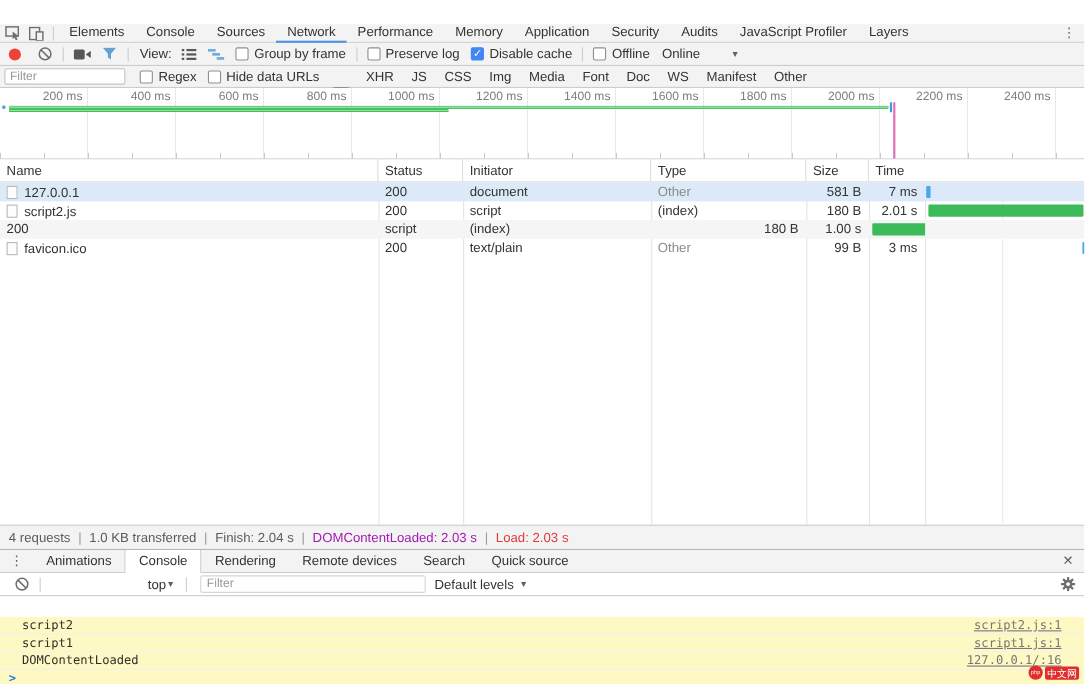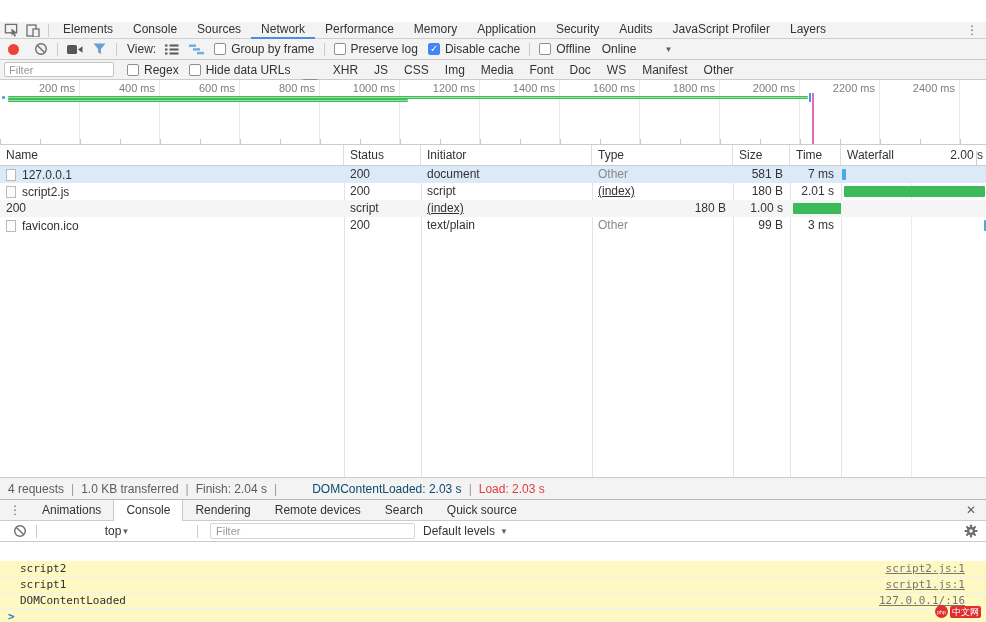--- a/index.html
+++ b/index.html
@@ -72,46 +72,46 @@
 .grid-line.wf { background:#ececec; }
 .net-row { position:relative; display:grid; grid-template-columns:344px 77px 171px 141px 57px 51px 145px;
   height:17px; line-height:16px; }
 .net-row.sel { background:#dbe9f9; }
 .net-row.stripe { background:#f5f5f5; }
 .cell { padding-left:6px; overflow:hidden; white-space:nowrap; color:#333; }
 .cell.name { display:flex; align-items:center; gap:6px; }
 .file-ic { width:10px; height:12px; border:1px solid #b9b9b9; background:#fdfdfd; flex:none; }
 .cell.num { text-align:right; padding-right:7px; padding-left:0; }
 .init-other { color:#8a8a8a; }
-.init-link { color:#333; text-decoration:underline; }
+.init-link { color:#333; }
 .cell.wf { position:relative; padding:0; overflow:hidden; }
 .wf-bar { position:absolute; top:3px; height:11px; border-radius:1px; }
 .wf-bar.green { background:#3dba5a; }
 .wf-bar.blue { background:#4aa7e8; }
 .wf-tip { position:absolute; right:0; top:0; width:3px; height:100%; background:#a2d4f3; }
 
 
 .summary { position:absolute; top:477px; left:0; width:100%; height:22px; background:#f3f3f3;
   border-top:1px solid #ccc; display:flex; align-items:center; padding-left:8px; color:#5c5c5c; }
 .summary .sep { margin:0 7px; color:#9a9a9a; }
-.summary .dcl { color:#0c4a6e;margin-left:28px; }
+.summary .dcl { color:#a21caf; }
 .summary .load { color:#e23b3b; }
 
 
 .drawertabs { position:absolute; top:499px; left:0; width:100%; height:22px; background:#f3f3f3;
   border-top:1px solid #b6b6b6; border-bottom:1px solid #ccc; display:flex; align-items:stretch; }
 .d-kebab { padding:0 9px; color:#5f5f5f; line-height:20px; }
 .drawer-tab { padding:0 12px; line-height:20px; color:#333; }
 .drawer-tab.active { background:#fff; border-left:1px solid #ccc; border-right:1px solid #ccc; margin-bottom:-1px; }
 .close-x { margin-left:auto; padding:0 10px; line-height:20px; color:#5f5f5f; font-size:12px; }
 
 
 .constoolbar { position:absolute; top:521px; left:0; width:100%; height:21px; background:#fff;
   border-bottom:1px solid #ccc; display:flex; align-items:center; padding:0 8px; }
-.ctx-dd { display:flex; align-items:center; width:112px; justify-content:center; margin:0 20px; color:#333; }
+.ctx-dd { display:flex; align-items:center; width:112px; justify-content:flex-end; margin:0 6px; color:#333; }
 .cfilter { width:205px; height:16px; border:1px solid #d6d6d6; border-radius:2px; font-size:11px; padding:0 5px;
   margin:0 8px; font-family:"Liberation Sans",sans-serif; }
 .cfilter::placeholder { color:#999; }
 .levels { display:flex; align-items:center; gap:5px; color:#333; }
 .gear { margin-left:auto; display:flex; align-items:center; }
 
 
 .consolearea { position:absolute; top:561px; left:0; width:100%; height:80px; background:#fef9c3; }
 .cmsg { position:relative; height:16px; line-height:15px; padding-left:20px; border-bottom:1px solid #f0f0f0;
   font-family:"DejaVu Sans Mono", monospace; font-size:11px; color:#303030; }
@@ -275,25 +275,20 @@
     <div class="ov-ticks"></div>
   </div>
 
   <div class="net-header">
     <div class="hc">Name</div>
     <div class="hc">Status</div>
     <div class="hc">Initiator</div>
     <div class="hc">Type</div>
     <div class="hc">Size</div>
     <div class="hc">Time</div>
-    <div class="hc">
-      <span>Waterfall</span>
-      <span class="wf-scale-tick"></span>
-      <span class="wf-scale">2.00 s</span>
-    </div>
   </div>
 
   <div class="net-body">
     <div class="grid-line" style="left:344px"></div>
     <div class="grid-line" style="left:421px"></div>
     <div class="grid-line" style="left:592px"></div>
     <div class="grid-line" style="left:733px"></div>
     <div class="grid-line" style="left:790px"></div>
     <div class="grid-line" style="left:841px"></div>
     <div class="grid-line wf" style="left:911px"></div>

